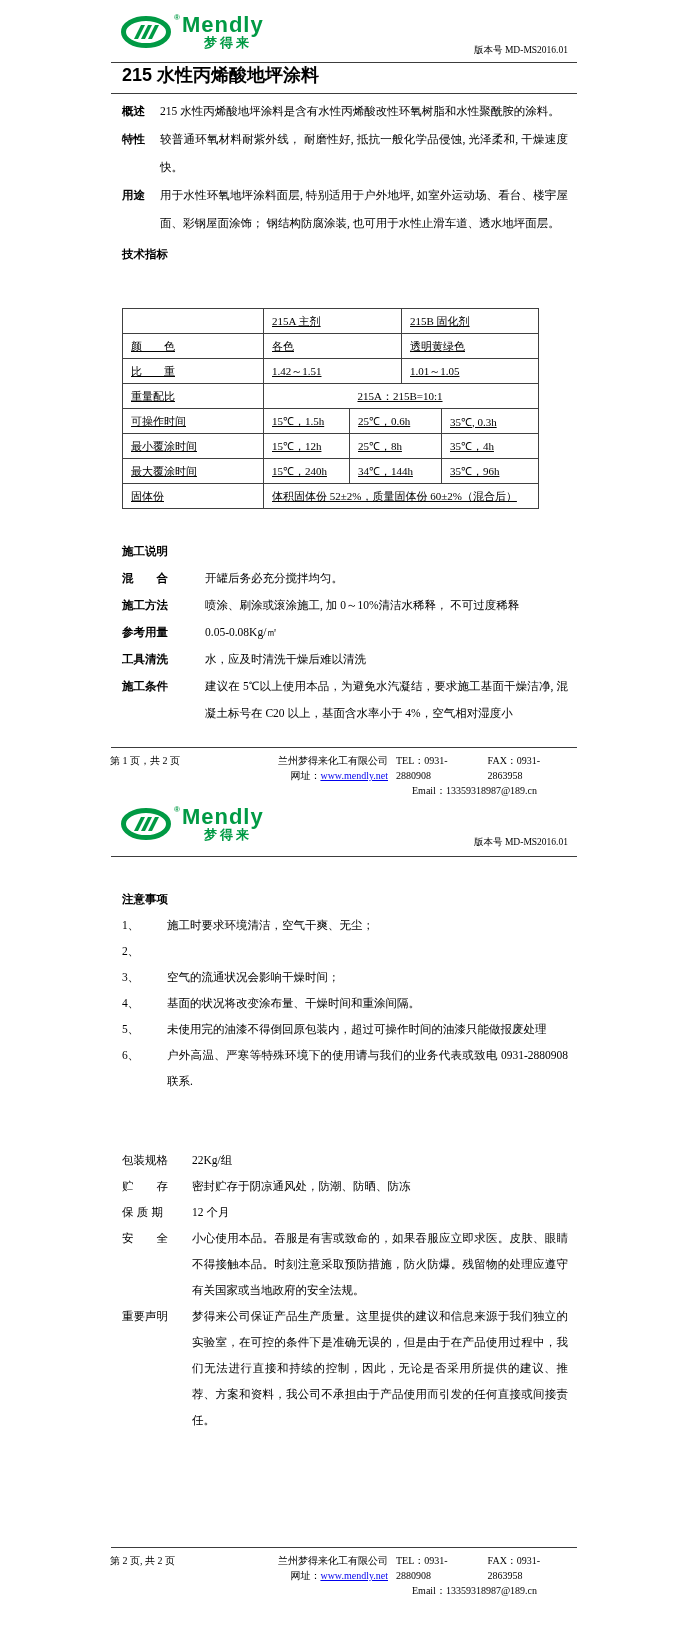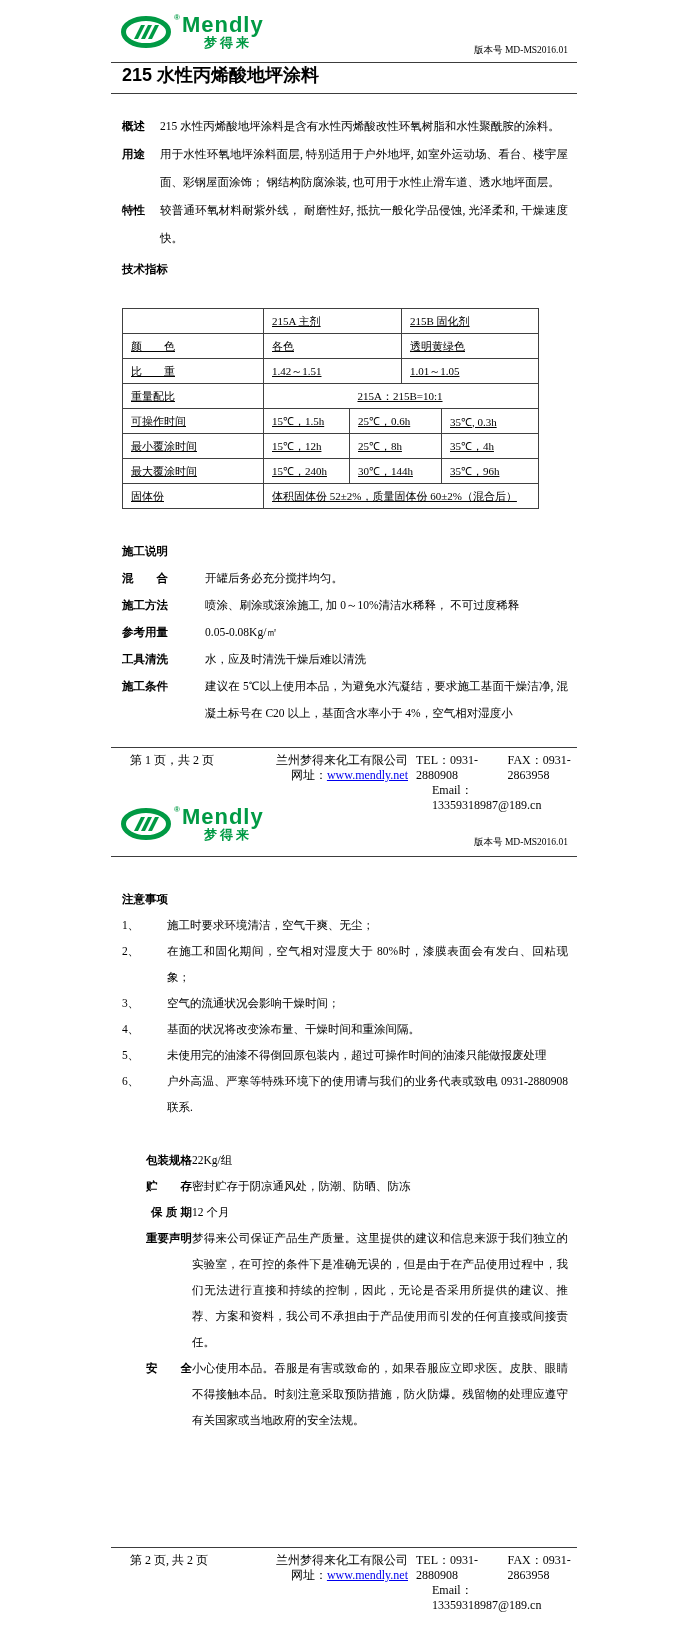--- a/index.html
+++ b/index.html
@@ -26,21 +26,21 @@
   .rule{position:absolute;left:111px;right:110px;height:0;border-top:1px solid #3c3c3c;}
   .header-rule{top:62px;}
   #page2 .header-rule{top:56px;}
   .title-rule{top:93px;}
   .footer-rule{top:747px;}
 
   .title{position:absolute;left:122px;top:63px;margin:0;
          font-family:"Liberation Sans", sans-serif;font-size:18px;font-weight:bold;}
 
   
-  .sections{position:absolute;left:122px;top:97px;width:446px;font-size:11.5px;margin-top:15px;}
+  .sections{position:absolute;left:122px;top:97px;width:446px;font-size:11.5px;}
   .sec-row{display:flex;}
   .sec-label{width:38px;flex:none;font-weight:bold;line-height:28px;
              font-family:"Liberation Sans", sans-serif;}
   .sec-text{flex:1;line-height:28px;text-align:justify;}
   .tech-header{margin-top:3px;font-weight:bold;line-height:28px;
                font-family:"Liberation Sans", sans-serif;}
 
   
   .spec-table{position:absolute;left:122px;top:308px;border-collapse:collapse;
               table-layout:fixed;width:416px;font-size:11px;text-decoration:underline;}
@@ -50,40 +50,40 @@
 
   
   .construction{position:absolute;left:122px;top:538px;width:446px;font-size:11.5px;}
   .block-header{font-weight:bold;line-height:27px;font-family:"Liberation Sans", sans-serif;}
   .con-row{display:flex;}
   .con-label{width:83px;flex:none;font-weight:bold;line-height:27px;
              font-family:"Liberation Sans", sans-serif;}
   .con-text{flex:1;line-height:27px;text-align:justify;}
 
   
-  .page-footer{position:absolute;left:130px;top:753px;width:450px;font-size:12px;
+  .page-footer{position:absolute;left:110px;top:753px;width:450px;font-size:10px;
                display:flex;line-height:15px;}
   .f-left{width:108px;flex:none;}
   .f-mid{width:170px;flex:none;text-align:right;}
   .f-right{flex:1;padding-left:8px;}
   .f-line1{display:flex;gap:20px;}
   .f-email{padding-left:16px;}
   .link{color:#0000EE;text-decoration:underline;cursor:pointer;}
 
   
   .continuation{position:absolute;left:187px;top:60px;font-size:11.5px;line-height:26px;}
   .notes{position:absolute;left:122px;top:86px;width:446px;font-size:11.5px;}
   .notes .block-header{line-height:26px;}
   .note-row{display:flex;}
   .note-num{width:45px;flex:none;line-height:26px;}
   .note-text{flex:1;line-height:26px;text-align:justify;}
   .specs{position:absolute;left:122px;top:347px;width:446px;font-size:11.5px;}
   .spec-row{display:flex;}
-  .spec-label{width:70px;flex:none;font-weight:bold;line-height:26px;
-              font-family:"Liberation Sans", sans-serif;text-align:right;}
+  .spec-label{width:70px;flex:none;font-weight:normal;line-height:26px;
+              font-family:"Liberation Sans", sans-serif;}
   .spec-text{flex:1;line-height:26px;text-align:justify;}
 </style>
 </head>
 <body>
 
 <div class="canvas">
 
   <section class="page" id="page1">
 
     <div class="logo">
@@ -106,26 +106,26 @@
 
     <h1 class="title">215 水性丙烯酸地坪涂料</h1>
     <div class="rule title-rule"></div>
 
     <div class="sections">
       <div class="sec-row">
         <span class="sec-label">概述</span>
         <span class="sec-text">215 水性丙烯酸地坪涂料是含有水性丙烯酸改性环氧树脂和水性聚酰胺的涂料。</span>
       </div>
       <div class="sec-row">
+        <span class="sec-label">特性</span>
+        <span class="sec-text">较普通环氧材料耐紫外线， 耐磨性好, 抵抗一般化学品侵蚀, 光泽柔和, 干燥速度快。</span>
+      </div>
+      <div class="sec-row">
         <span class="sec-label">用途</span>
         <span class="sec-text">用于水性环氧地坪涂料面层, 特别适用于户外地坪, 如室外运动场、看台、楼宇屋面、彩钢屋面涂饰； 钢结构防腐涂装, 也可用于水性止滑车道、透水地坪面层。</span>
-      </div>
-      <div class="sec-row">
-        <span class="sec-label">特性</span>
-        <span class="sec-text">较普通环氧材料耐紫外线， 耐磨性好, 抵抗一般化学品侵蚀, 光泽柔和, 干燥速度快。</span>
       </div>
       <div class="tech-header">技术指标</div>
     </div>
 
     <table class="spec-table">
       <colgroup>
         <col style="width:141px">
           <col style="width:86px">
           <col style="width:52px">
         <col style="width:40px">
@@ -160,21 +160,21 @@
         </tr>
         <tr>
           <td>最小覆涂时间</td>
           <td>15℃，12h</td>
           <td colspan="2">25℃，8h</td>
           <td colspan="2">35℃，4h</td>
         </tr>
         <tr>
           <td>最大覆涂时间</td>
           <td>15℃，240h</td>
-          <td colspan="2">30℃，144h</td>
+          <td colspan="2">34℃，144h</td>
           <td colspan="2">35℃，96h</td>
         </tr>
         <tr>
           <td>固体份</td>
           <td colspan="5">体积固体份 52±2%，质量固体份 60±2%（混合后）</td>
         </tr>
       </tbody>
     </table>
 
     <div class="construction">
@@ -242,21 +242,20 @@
 
 
     <div class="notes">
       <div class="block-header">注意事项</div>
       <div class="note-row">
         <span class="note-num">1、</span>
         <span class="note-text">施工时要求环境清洁，空气干爽、无尘；</span>
       </div>
       <div class="note-row">
         <span class="note-num">2、</span>
-        <span class="note-text">在施工和固化期间，空气相对湿度大于 80%时，漆膜表面会有发白、回粘现象；</span>
       </div>
       <div class="note-row">
         <span class="note-num">3、</span>
         <span class="note-text">空气的流通状况会影响干燥时间；</span>
       </div>
       <div class="note-row">
         <span class="note-num">4、</span>
         <span class="note-text">基面的状况将改变涂布量、干燥时间和重涂间隔。</span>
       </div>
       <div class="note-row">
@@ -276,26 +275,26 @@
       </div>
       <div class="spec-row">
         <span class="spec-label">贮　　存</span>
         <span class="spec-text">密封贮存于阴凉通风处，防潮、防晒、防冻</span>
       </div>
       <div class="spec-row">
         <span class="spec-label">保 质 期</span>
         <span class="spec-text">12 个月</span>
       </div>
       <div class="spec-row">
+        <span class="spec-label">安　　全</span>
+        <span class="spec-text">小心使用本品。吞服是有害或致命的，如果吞服应立即求医。皮肤、眼睛不得接触本品。时刻注意采取预防措施，防火防爆。残留物的处理应遵守有关国家或当地政府的安全法规。</span>
+      </div>
+      <div class="spec-row">
         <span class="spec-label">重要声明</span>
         <span class="spec-text">梦得来公司保证产品生产质量。这里提供的建议和信息来源于我们独立的实验室，在可控的条件下是准确无误的，但是由于在产品使用过程中，我们无法进行直接和持续的控制，因此，无论是否采用所提供的建议、推荐、方案和资料，我公司不承担由于产品使用而引发的任何直接或间接责任。</span>
-      </div>
-      <div class="spec-row">
-        <span class="spec-label">安　　全</span>
-        <span class="spec-text">小心使用本品。吞服是有害或致命的，如果吞服应立即求医。皮肤、眼睛不得接触本品。时刻注意采取预防措施，防火防爆。残留物的处理应遵守有关国家或当地政府的安全法规。</span>
       </div>
     </div>
 
     <div class="rule footer-rule"></div>
     <div class="page-footer">
       <div class="f-left">第 2 页, 共 2 页</div>
       <div class="f-mid">
         <div>兰州梦得来化工有限公司</div>
         <div>
           <span>网址：</span><a class="link">www.mendly.net</a>

